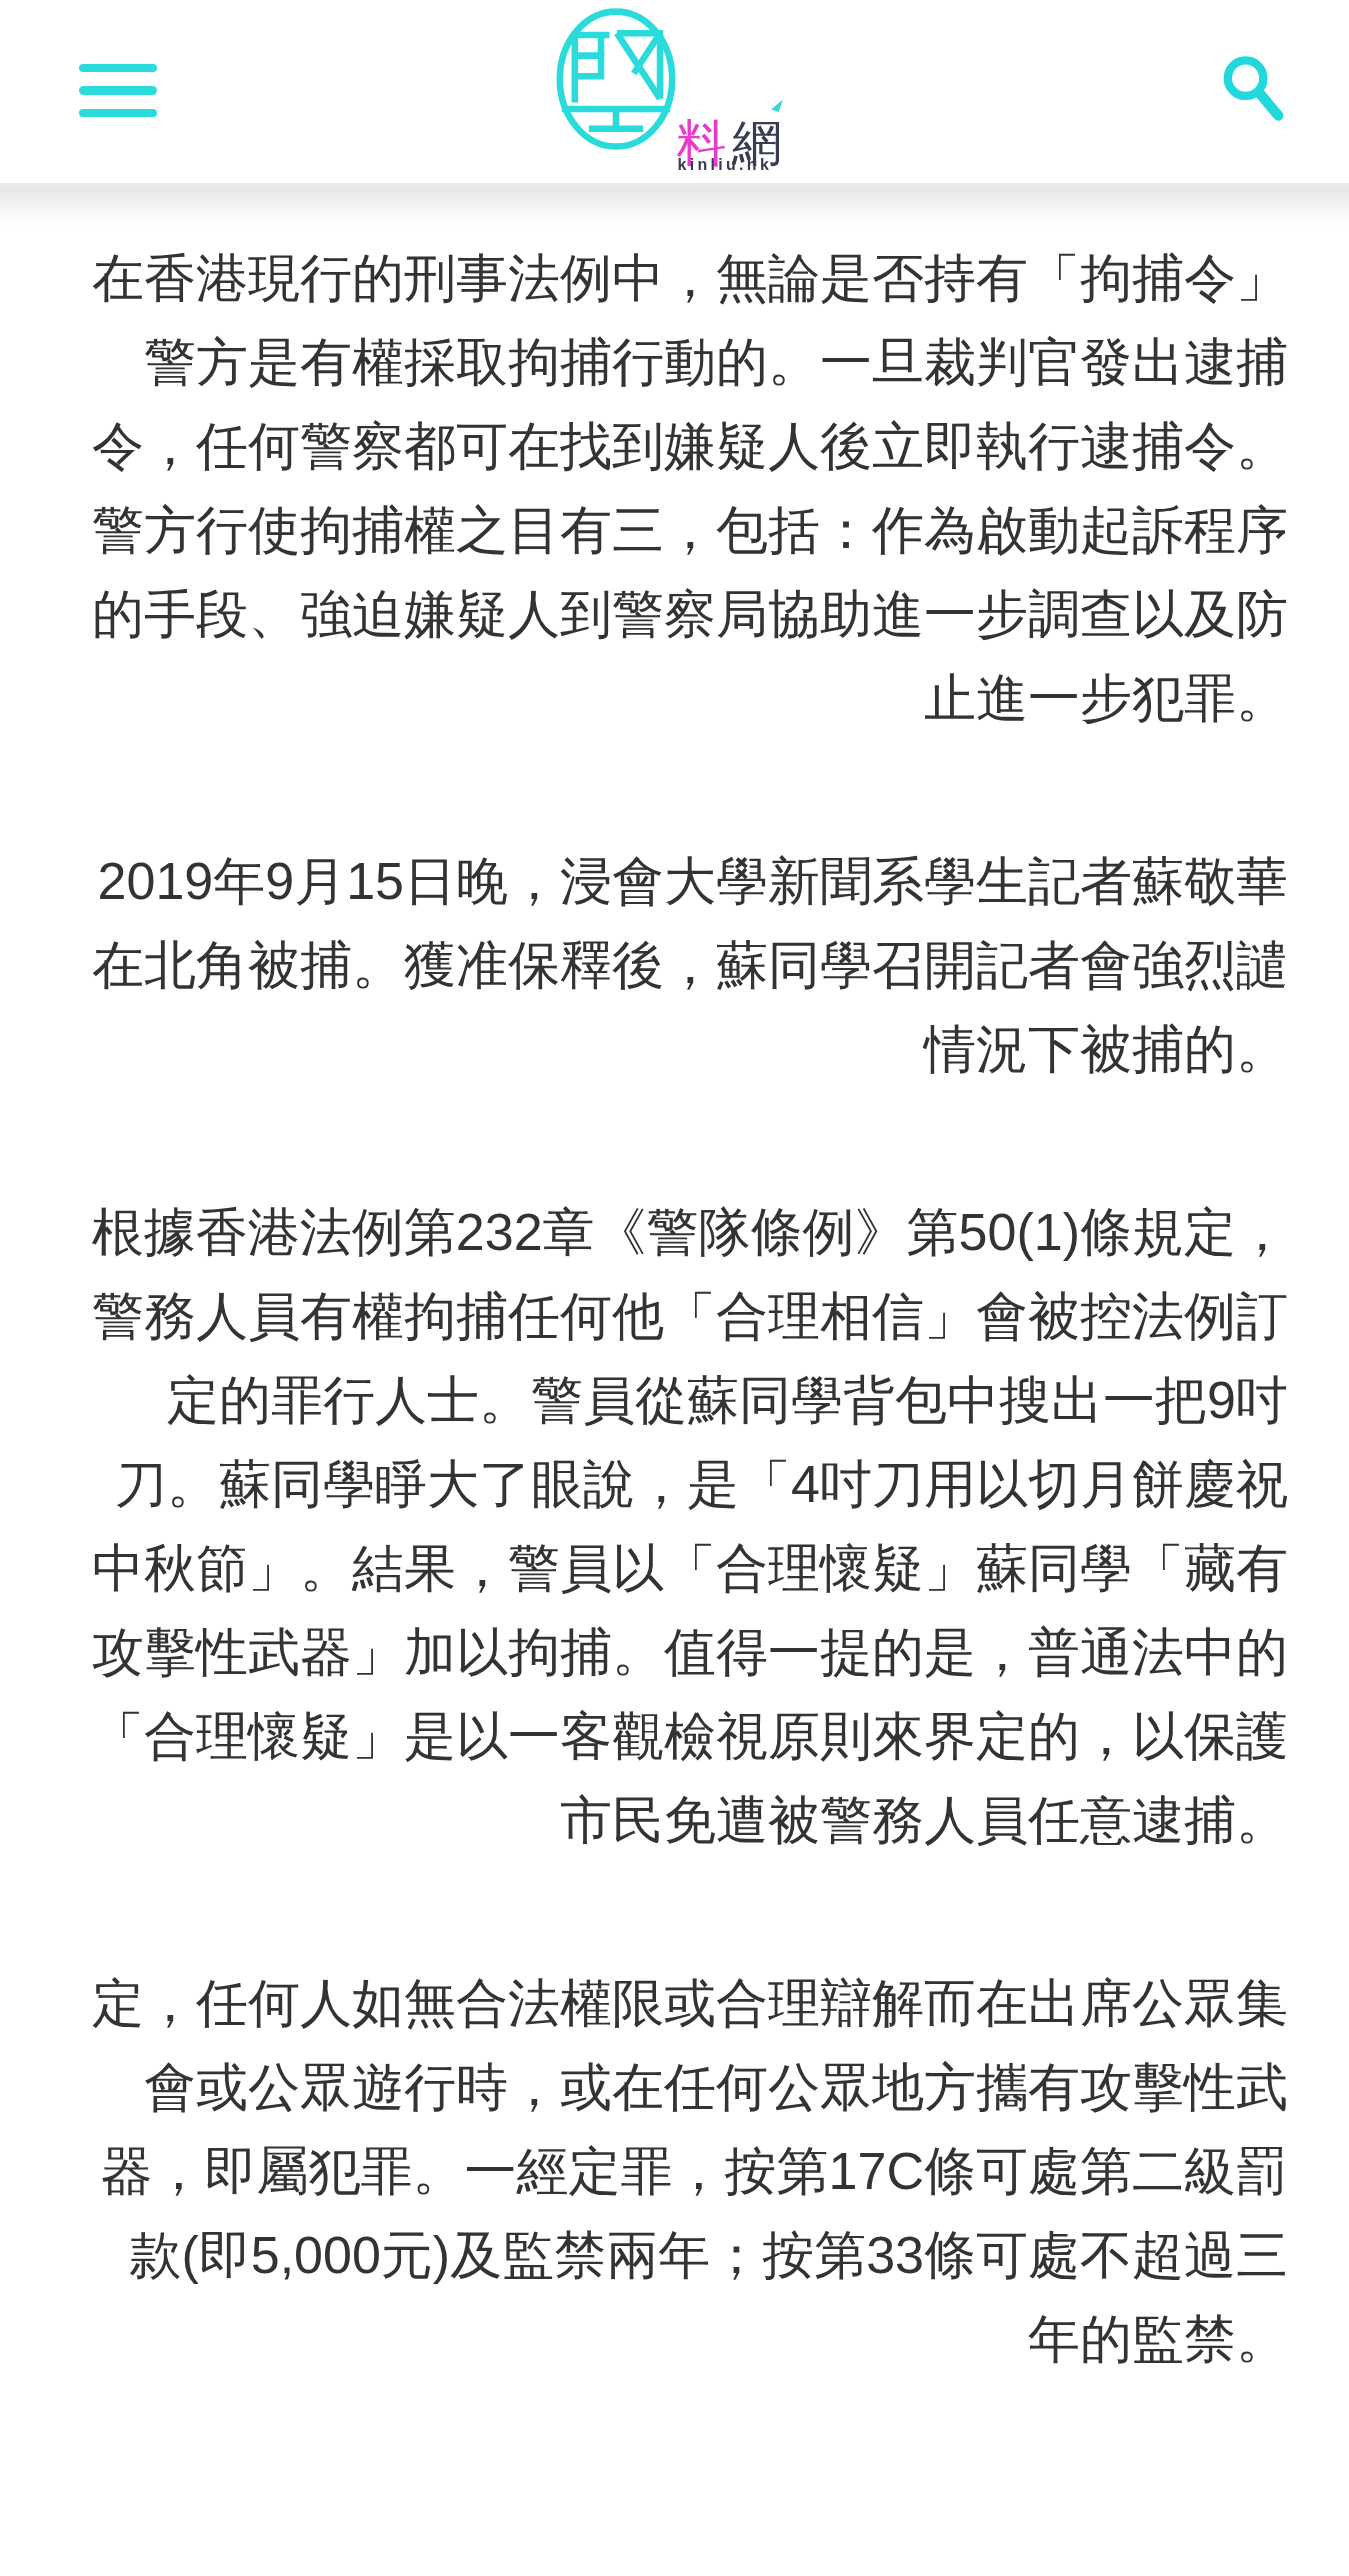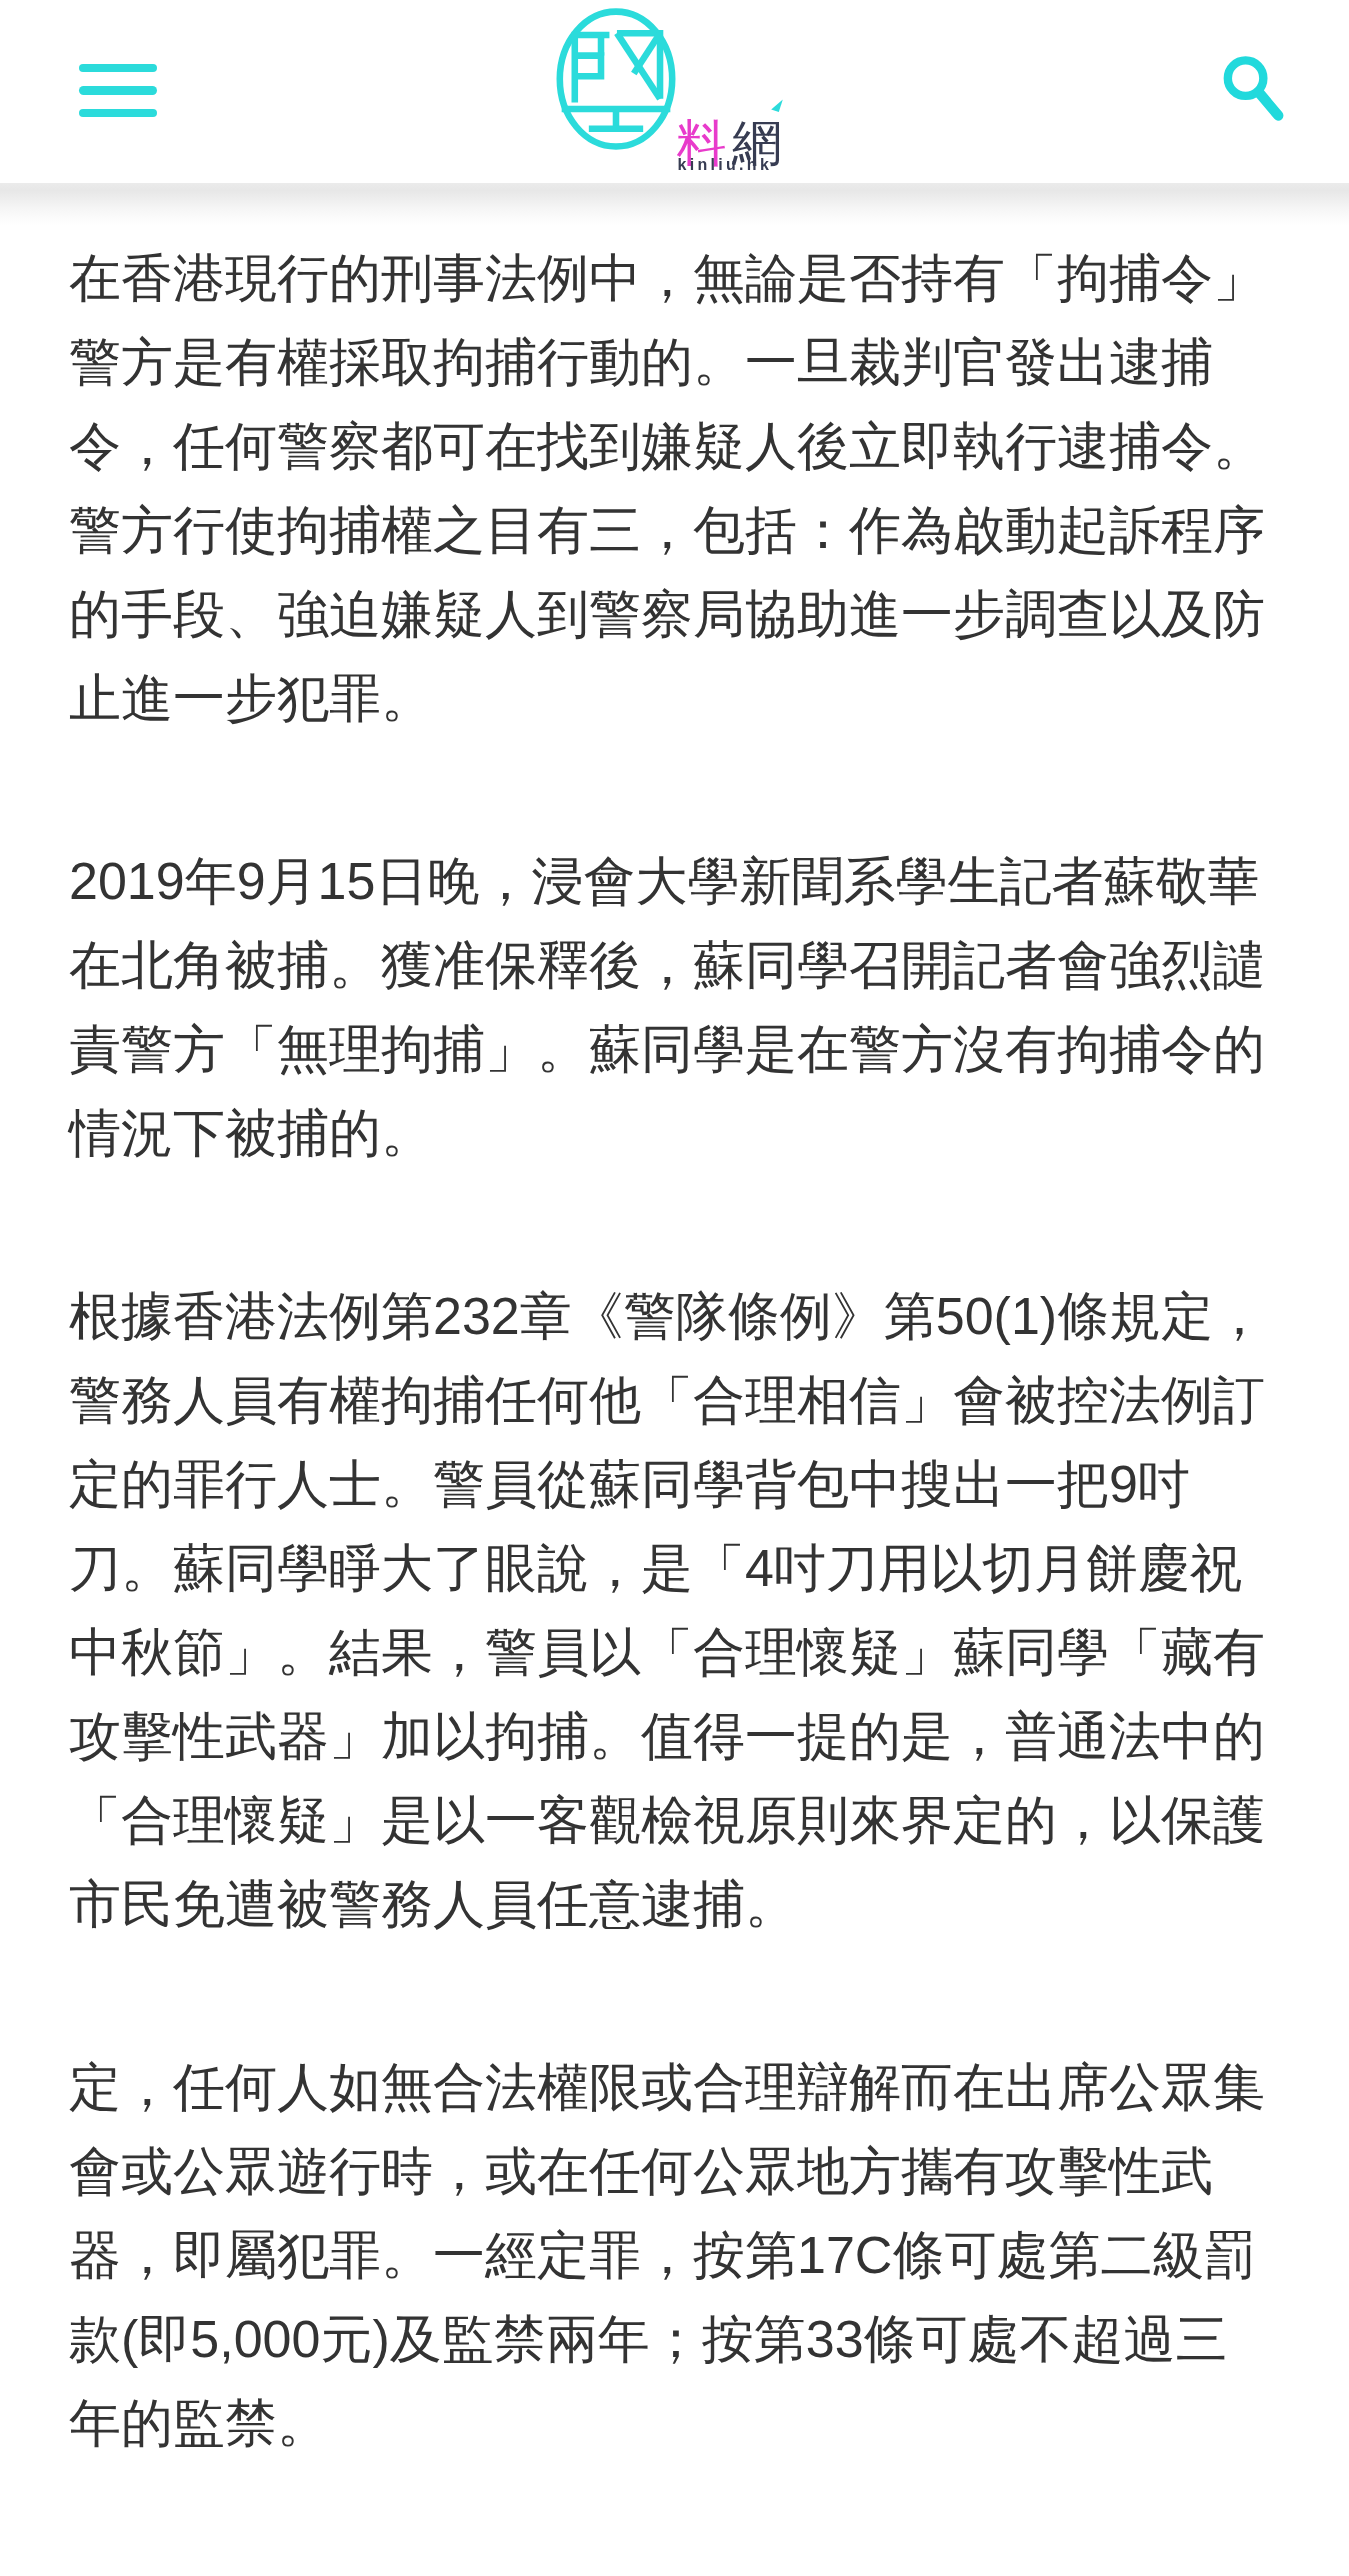--- a/index.html
+++ b/index.html
@@ -111,20 +111,21 @@
     height: 42px;
     background: linear-gradient(to bottom, #ebebeb 0%, #e7e7e7 18%, #f6f6f6 62%, #ffffff 100%);
   }
 
   
   .article {
     padding: 11.3px 61px 0 69px;
   }
   .para {
     margin: 0 0 99px 0;
+    text-align: right;
   }
   .para:last-child {
     margin-bottom: 0;
   }
   .line {
     font-size: 52px;
     line-height: 84px;
     color: var(--body_text, #333333);
     white-space: nowrap;
     font-weight: 400;
@@ -179,21 +180,20 @@
       <div class="line">在香港現行的刑事法例中，無論是否持有「拘捕令」</div>
       <div class="line">警方是有權採取拘捕行動的。一旦裁判官發出逮捕</div>
       <div class="line">令，任何警察都可在找到嫌疑人後立即執行逮捕令。</div>
       <div class="line">警方行使拘捕權之目有三，包括：作為啟動起訴程序</div>
       <div class="line">的手段、強迫嫌疑人到警察局協助進一步調查以及防</div>
       <div class="line">止進一步犯罪。</div>
     </div>
     <div class="para">
       <div class="line">2019年9月15日晚，浸會大學新聞系學生記者蘇敬華</div>
       <div class="line">在北角被捕。獲准保釋後，蘇同學召開記者會強烈譴</div>
-      <div class="line">責警方「無理拘捕」。蘇同學是在警方沒有拘捕令的</div>
       <div class="line">情況下被捕的。</div>
     </div>
     <div class="para">
       <div class="line">根據香港法例第232章《警隊條例》第50(1)條規定，</div>
       <div class="line">警務人員有權拘捕任何他「合理相信」會被控法例訂</div>
       <div class="line">定的罪行人士。警員從蘇同學背包中搜出一把9吋</div>
       <div class="line">刀。蘇同學睜大了眼說，是「4吋刀用以切月餅慶祝</div>
       <div class="line">中秋節」。結果，警員以「合理懷疑」蘇同學「藏有</div>
       <div class="line">攻擊性武器」加以拘捕。值得一提的是，普通法中的</div>
       <div class="line">「合理懷疑」是以一客觀檢視原則來界定的，以保護</div>

